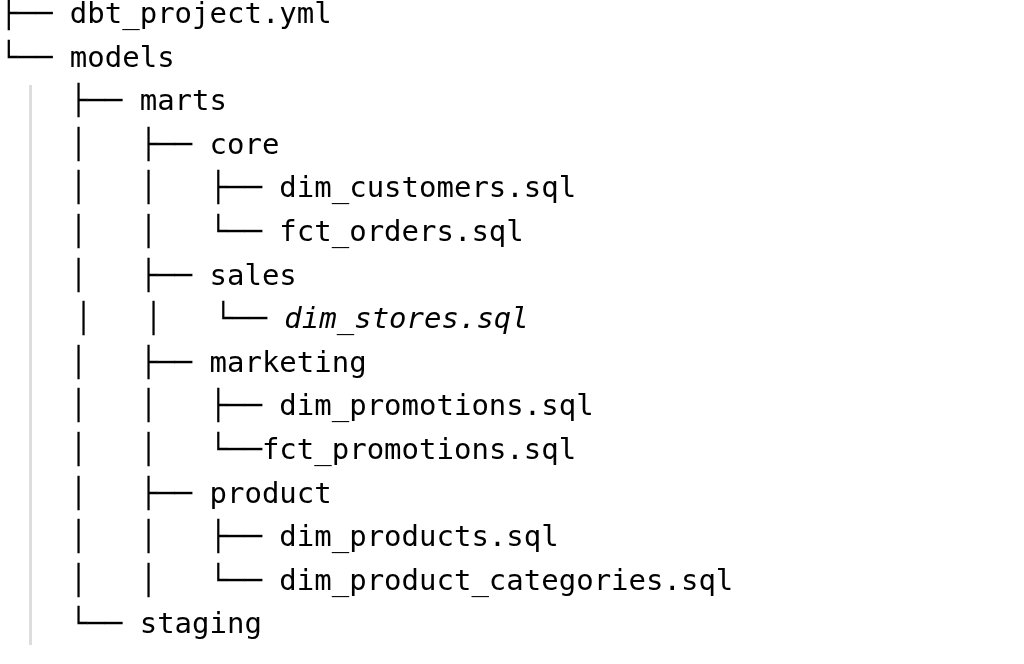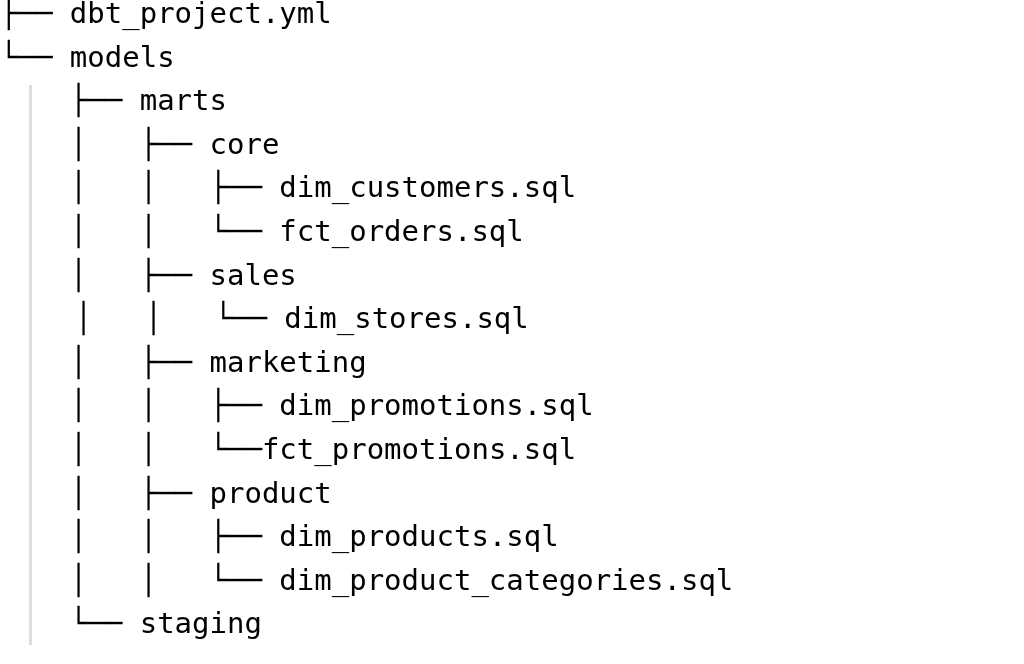--- a/index.html
+++ b/index.html
@@ -50,21 +50,21 @@
   }
 
   .tree-row {
     display: block;
     height: 43.6px;
     white-space: pre;
     color: #000000;
   }
 
   
-  .nudge-right { position: relative; left: 5px; }
+  .nudge-right { position: relative; left: 5px; font-style: italic; }
 </style>
 </head>
 <body>
 
 <div id="tree-canvas" style="background: rgb(255, 255, 255);">
 
   <div id="gutter-rule" style="background: rgb(221, 221, 224);"></div>
 
   <pre id="tree-listing" style="color: rgb(0, 0, 0);"><span class="tree-row"><span>├── </span><span>dbt_project.yml</span></span><span class="tree-row"><span>└── </span><span>models</span></span><span class="tree-row"><span>    ├── </span><span>marts</span></span><span class="tree-row"><span>    │   ├── </span><span>core</span></span><span class="tree-row"><span>    │   │   ├── </span><span>dim_customers.sql</span></span><span class="tree-row"><span>    │   │   └── </span><span>fct_orders.sql</span></span><span class="tree-row"><span>    │   ├── </span><span>sales</span></span><span class="tree-row nudge-right"><span>    │   │   └── </span><span>dim_stores.sql</span></span><span class="tree-row"><span>    │   ├── </span><span>marketing</span></span><span class="tree-row"><span>    │   │   ├── </span><span>dim_promotions.sql</span></span><span class="tree-row"><span>    │   │   └──</span><span>fct_promotions.sql</span></span><span class="tree-row"><span>    │   ├── </span><span>product</span></span><span class="tree-row"><span>    │   │   ├── </span><span>dim_products.sql</span></span><span class="tree-row"><span>    │   │   └── </span><span>dim_product_categories.sql</span></span><span class="tree-row"><span>    └── </span><span>staging</span></span></pre>
 

